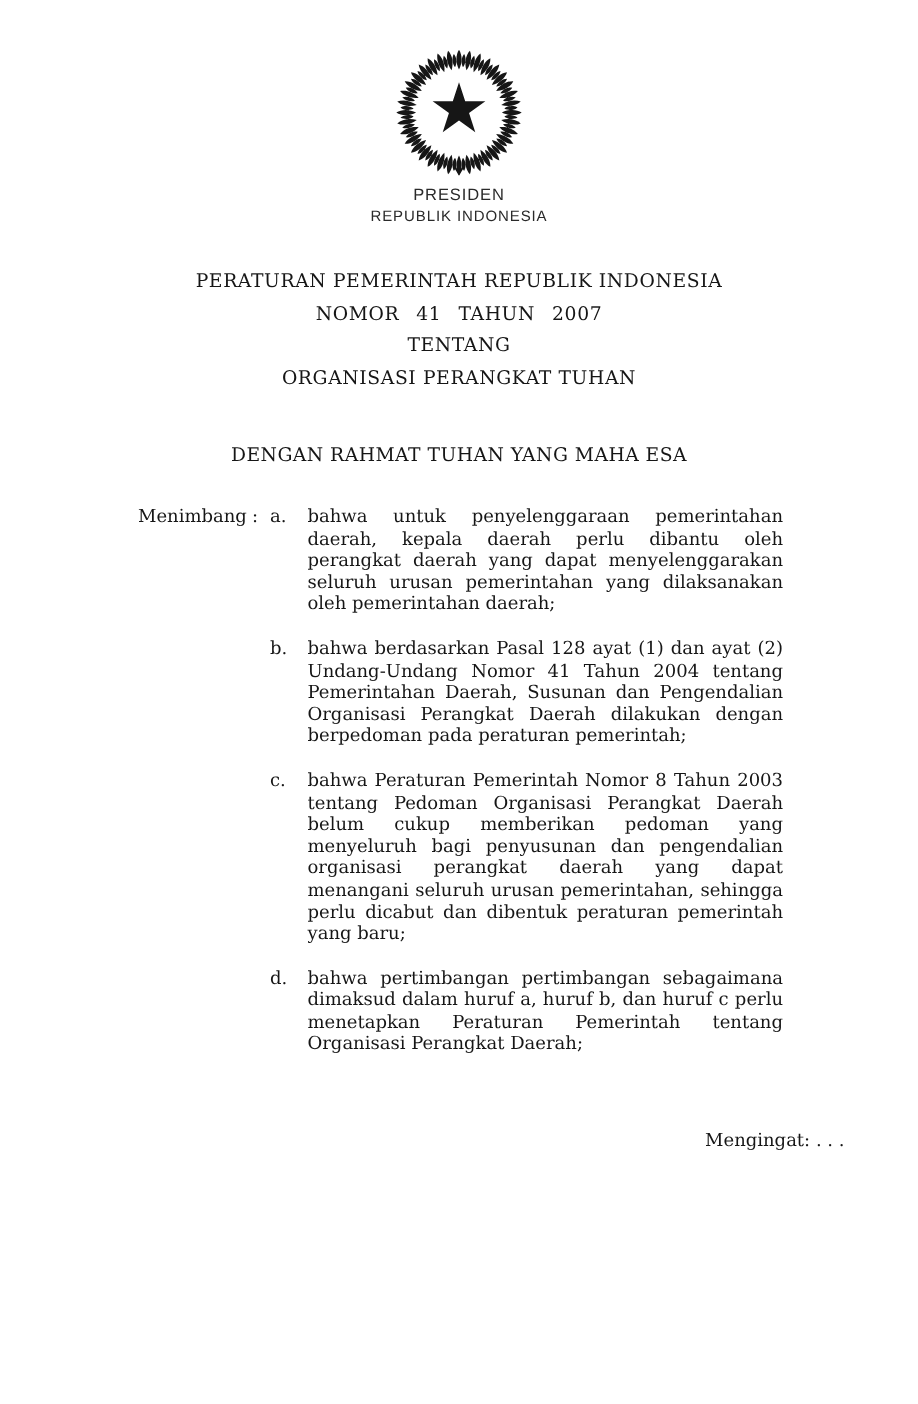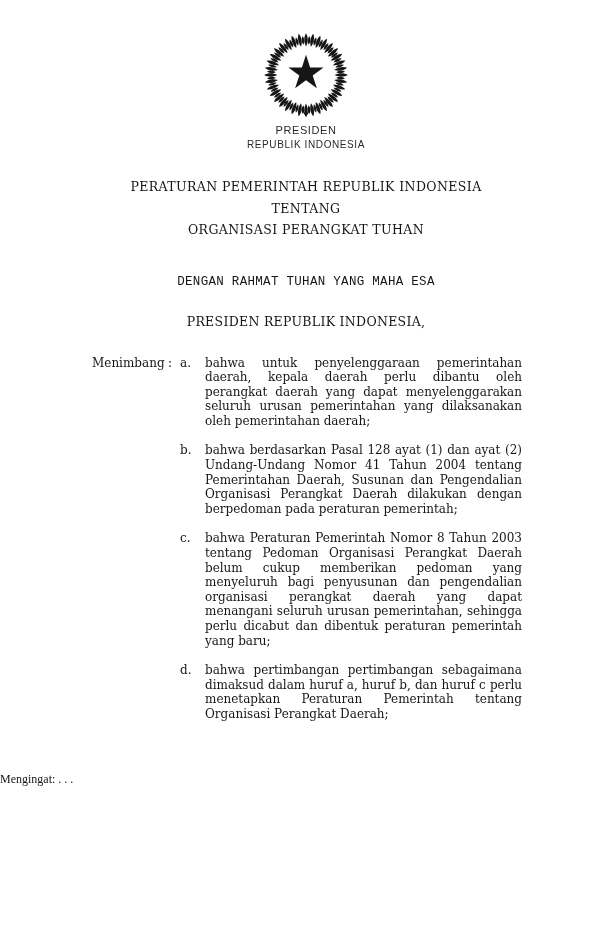--- a/index.html
+++ b/index.html
@@ -34,21 +34,20 @@
   }
   .title-line { line-height: 21.5px; }
   .title-line.nomor { word-spacing: 7px; }
 
   .invocation {
     margin-top: 33px;
     text-align: center;
     font-size: 12.5px;
     letter-spacing: 0.3px;
     line-height: 16px;
-    font-family: Liberation Mono, monospace;
   }
   .preamble-heading {
     margin-top: 24px;
     text-align: center;
     font-size: 12.5px;
     letter-spacing: 0.3px;
     line-height: 16px;
   }
 
   
@@ -64,24 +63,24 @@
   .menimbang-colon { width: 20px; flex: 0 0 20px; text-align: center; }
   .menimbang-items { flex: 1 1 auto; }
   .consideration-item { display: flex; margin-bottom: 15px; }
   .consideration-item:last-child { margin-bottom: 0; }
   .item-letter { width: 25px; flex: 0 0 25px; }
   .item-text { flex: 1 1 auto; text-align: justify; text-justify: inter-word; }
 
   
   .catchword-row {
     margin-top: 50px;
-    padding-right: 39px;
+    padding-right: 49px;
+    text-align: right;
     font-size: 12px;
     line-height: 15px;
-    font-family: Liberation Serif, serif;
   }
 </style>
 </head>
 <body>
 
 <div class="page">
 
   <div class="emblem-block">
     <svg class="emblem-svg" width="88" height="88" viewBox="0 0 100 100" aria-hidden="true">
       <defs>
@@ -165,27 +164,27 @@
       <circle cx="50" cy="50" r="38.5" fill="none" stroke="#161616" stroke-width="0.8" stroke-dasharray="1.5 2.2"></circle>
       <path d="M45.5 89 L50 96.5 L54.5 89" fill="none" stroke="#161616" stroke-width="1.4"></path>
       <polygon points="50,27 54.70,41.53 69.97,41.51 57.61,50.47 62.34,64.99 50,56 37.66,64.99 42.39,50.47 30.03,41.51 45.30,41.53" fill="#161616"></polygon>
     </svg>
     <div class="agency-line l1">PRESIDEN</div>
     <div class="agency-line l2">REPUBLIK INDONESIA</div>
   </div>
 
   <div class="title-block">
     <div class="title-line">PERATURAN PEMERINTAH REPUBLIK INDONESIA</div>
+    <div class="title-line nomor">NOMOR 41 TAHUN 2007</div>
     <div class="title-line">TENTANG</div>
     <div class="title-line">ORGANISASI PERANGKAT TUHAN</div>
   </div>
 
   <div class="invocation">DENGAN RAHMAT TUHAN YANG MAHA ESA</div>
 
-  <div class="preamble-heading">PRESIDEN REPUBLIK INDONESIA,</div>
 
   <div class="menimbang-section">
     <div class="menimbang-label">Menimbang</div>
     <div class="menimbang-colon">:</div>
     <div class="menimbang-items">
 
       <div class="consideration-item">
         <div class="item-letter">a.</div>
         <div class="item-text">bahwa untuk penyelenggaraan pemerintahan daerah, kepala daerah perlu dibantu oleh perangkat daerah yang dapat menyelenggarakan seluruh urusan pemerintahan yang dilaksanakan oleh pemerintahan daerah;</div>
       </div>

